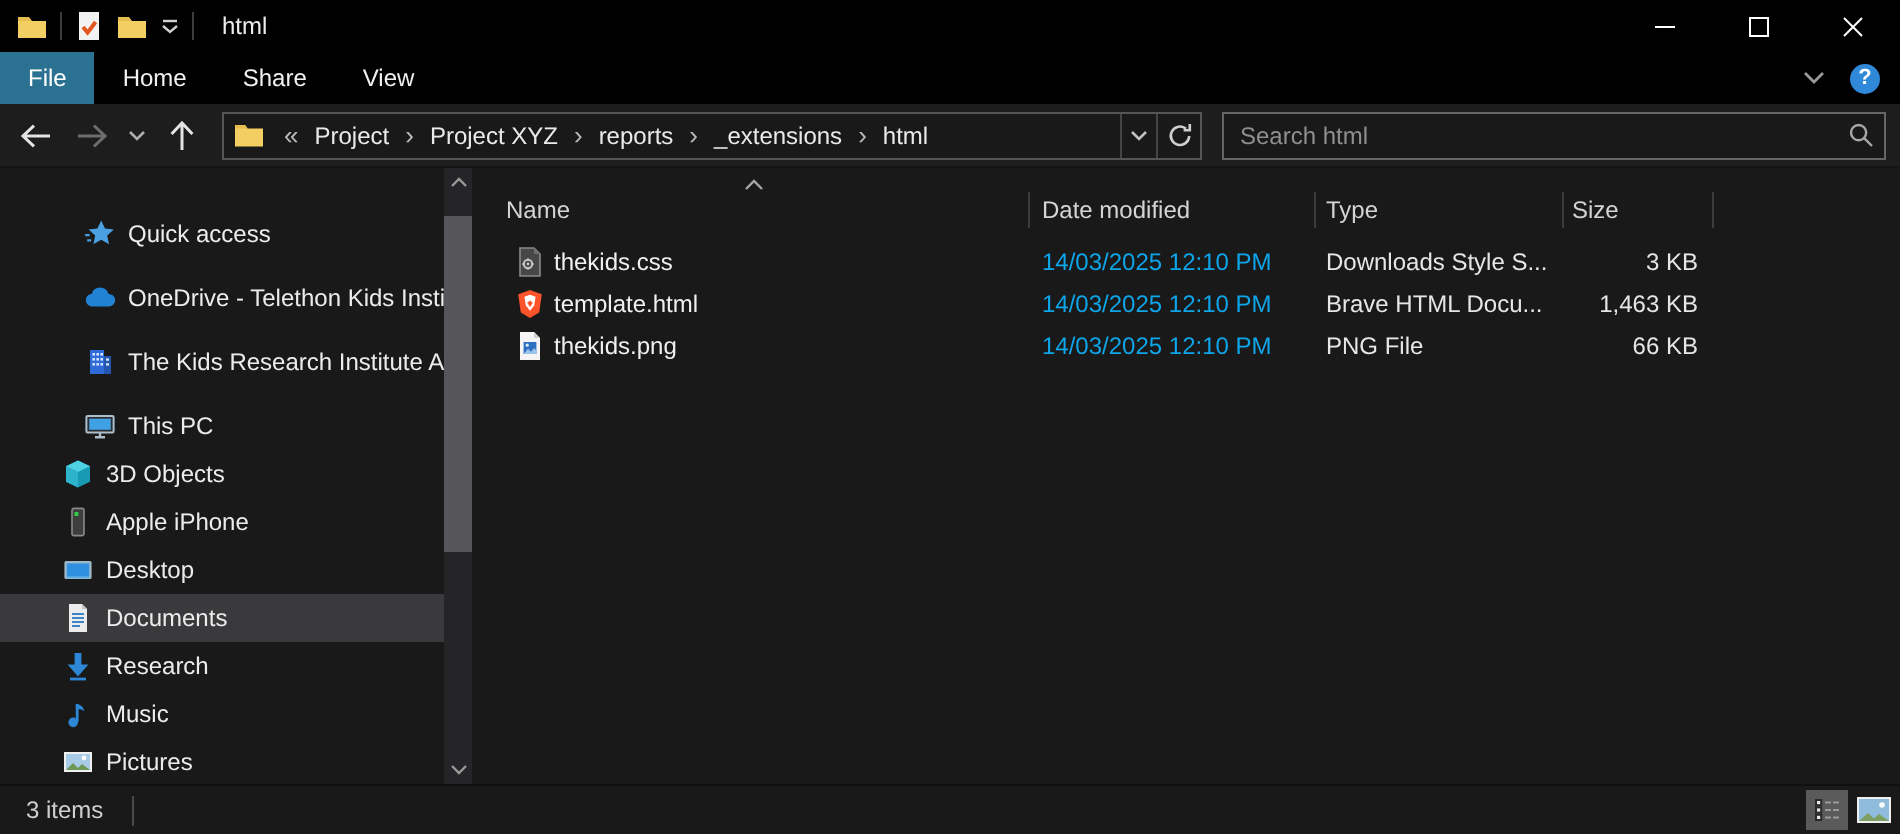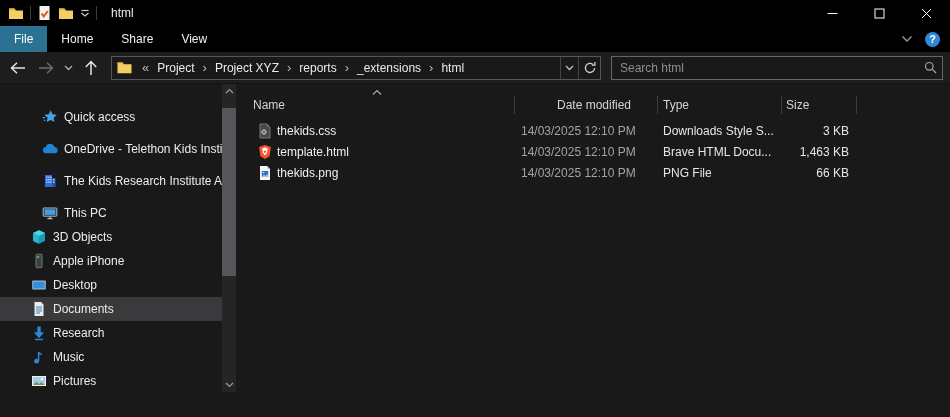--- a/index.html
+++ b/index.html
@@ -57,21 +57,21 @@
   .sb-spacer { flex:1; }
 
   
   .filepane { position:relative; flex:1; }
   .flh { position:absolute; top:8px; height:26px; display:flex; align-items:center; color:#d4d4d4; font-size:12px; }
   .col-sep { position:absolute; top:12px; height:18px; width:1px; background:#3c3c3c; }
   .sort-chevron { position:absolute; top:1px; left:131px; width:12px; height:7px; }
   .frow { position:absolute; left:0; right:0; height:21px; }
   .frow .ficon { position:absolute; left:17px; top:2px; width:16px; height:16px; }
   .fname { position:absolute; left:37px; top:3px; width:230px; overflow:hidden; white-space:nowrap; color:#f0f0f0; }
-  .fdate { position:absolute; left:281px; top:3px; color:#a3a3a3; }
+  .fdate { position:absolute; left:281px; top:3px; color:#0ea5e9; }
   .ftype { position:absolute; left:423px; top:3px; width:115px; overflow:hidden; white-space:nowrap; color:#e6e6e6; }
   .fsize { position:absolute; left:489px; top:3px; width:120px; text-align:right; color:#e6e6e6; }
 
   
   .statusbar { position:absolute; left:0; right:0; bottom:0; height:25px; background:#191919; border-top:1px solid #101010; display:flex; align-items:center; }
   .status-count { margin-left:13px; color:#d0d0d0; }
   .status-sep { width:1px; height:15px; background:#4a4a4a; margin-left:14px; }
   .view-btns { margin-left:auto; display:flex; gap:2px; padding-right:3px; }
   .view-btn { width:21px; height:20px; display:flex; align-items:center; justify-content:center; }
   .view-btn.active { background:#5a5a5a; }
@@ -349,21 +349,21 @@
     </div>
 
     <div class="filepane">
       <span class="sort-chevron">
         <svg width="12" height="7" viewBox="0 0 12 7">
             <path d="M2 5.5L6 1.5l4 4" fill="none" stroke="#a8a8a8" stroke-width="1.2"></path>
           </svg>
       </span>
       <div class="flh" style="left:13px; width:258px;">Name</div>
       <div class="col-sep" style="left:274px;"></div>
-      <div class="flh" style="left:281px; width:132px;margin-left:36px;">Date modified</div>
+      <div class="flh" style="left:281px; width:132px;">Date modified</div>
       <div class="col-sep" style="left:417px;"></div>
       <div class="flh" style="left:423px; width:112px;">Type</div>
       <div class="col-sep" style="left:541px;"></div>
       <div class="flh" style="left:546px; width:64px;">Size</div>
       <div class="col-sep" style="left:616px;"></div>
 
       <div class="frow" style="top:37px;">
         <span class="ficon">
           <svg width="16" height="16" viewBox="0 0 16 16">
               <path d="M3 1h7l3 3v11H3z" fill="#474747" stroke="#8a8a8a" stroke-width="0.8"></path>
@@ -404,14 +404,40 @@
             </svg>
         </span>
         <span class="fname">thekids.png</span>
         <span class="fdate">14/03/2025 12:10 PM</span>
         <span class="ftype">PNG File</span>
         <span class="fsize">66 KB</span>
       </div>
     </div>
   </div>
 
+  <div class="statusbar">
+    <span class="status-count">3 items</span>
+    <span class="status-sep"></span>
+    <div class="view-btns">
+      <div class="view-btn active">
+        <svg width="14" height="12" viewBox="0 0 14 12">
+            <g stroke="#2a2a2a" stroke-width="1" fill="#e8e8e8">
+              <rect x="1" y="1" width="2.6" height="2.6"></rect>
+              <rect x="1" y="4.7" width="2.6" height="2.6"></rect>
+              <rect x="1" y="8.4" width="2.6" height="2.6"></rect>
+            </g>
+            <g stroke="#9a9a9a" stroke-width="1">
+              <path d="M5.5 2.3h3M9.5 2.3h3M5.5 6h3M9.5 6h3M5.5 9.7h3M9.5 9.7h3"></path>
+            </g>
+          </svg>
+      </div>
+      <div class="view-btn">
+        <svg width="18" height="14" viewBox="0 0 18 14">
+            <rect x="0.5" y="0.5" width="17" height="13" fill="#f0f0f0"></rect>
+            <rect x="1.5" y="1.5" width="15" height="11" fill="#8fbcdc"></rect>
+            <path d="M1.5 12.5l4.5-4 3 2.8 2.5-2.3 5 3.5z" fill="#7f9e62"></path>
+            <circle cx="13" cy="4.5" r="1.4" fill="#fafafa"></circle>
+          </svg>
+      </div>
+    </div>
+  </div>
 
 </div>
 
 </body></html>

